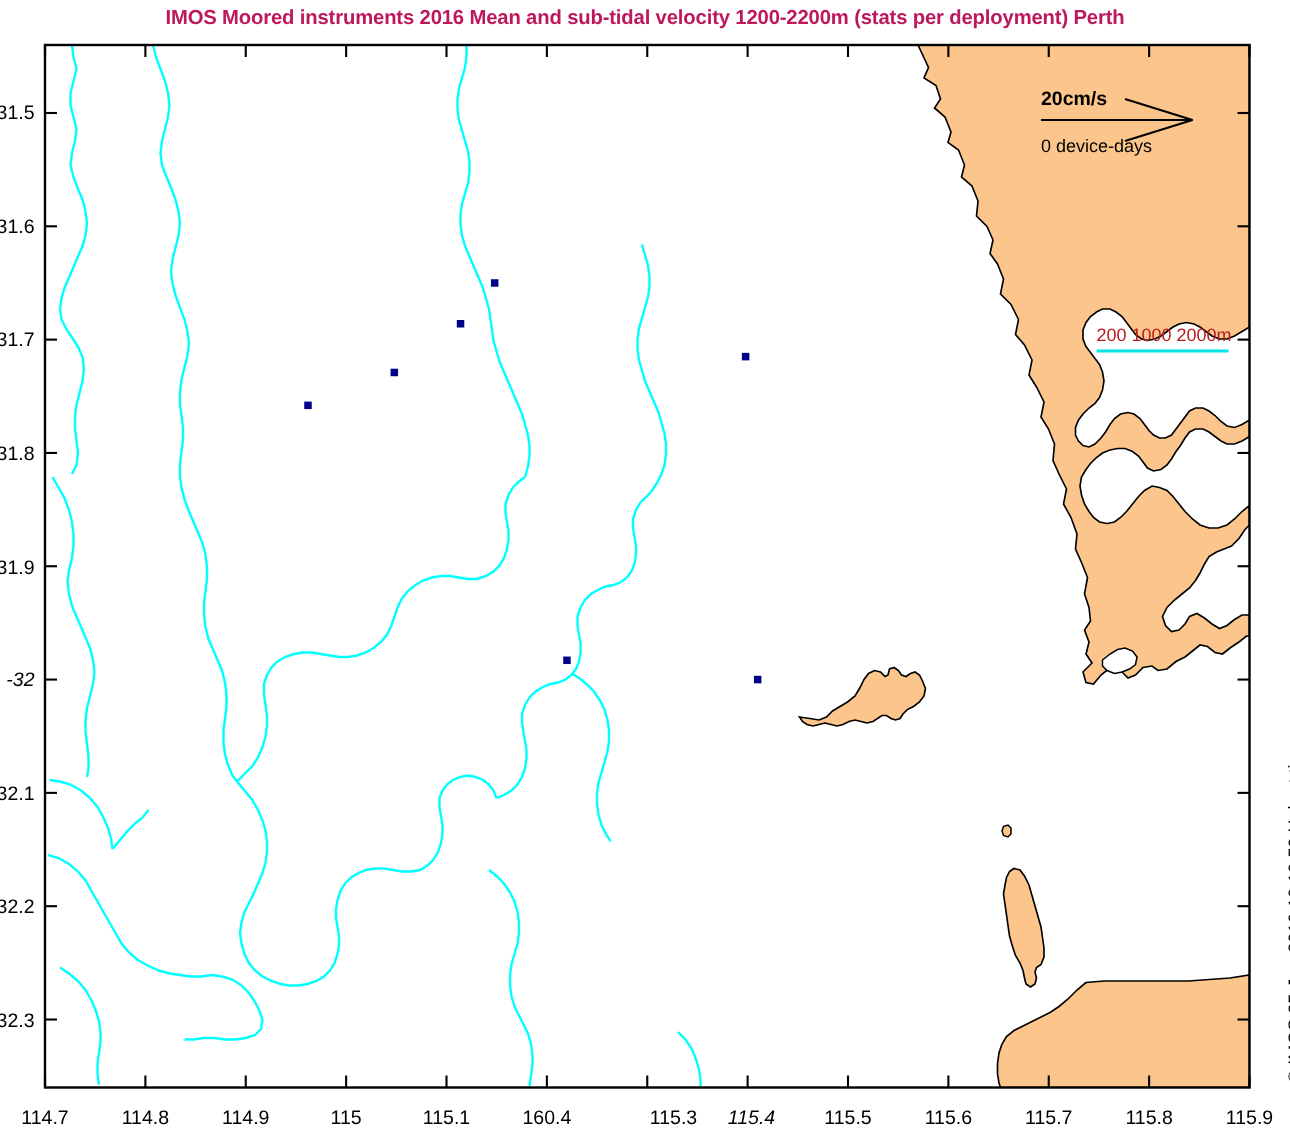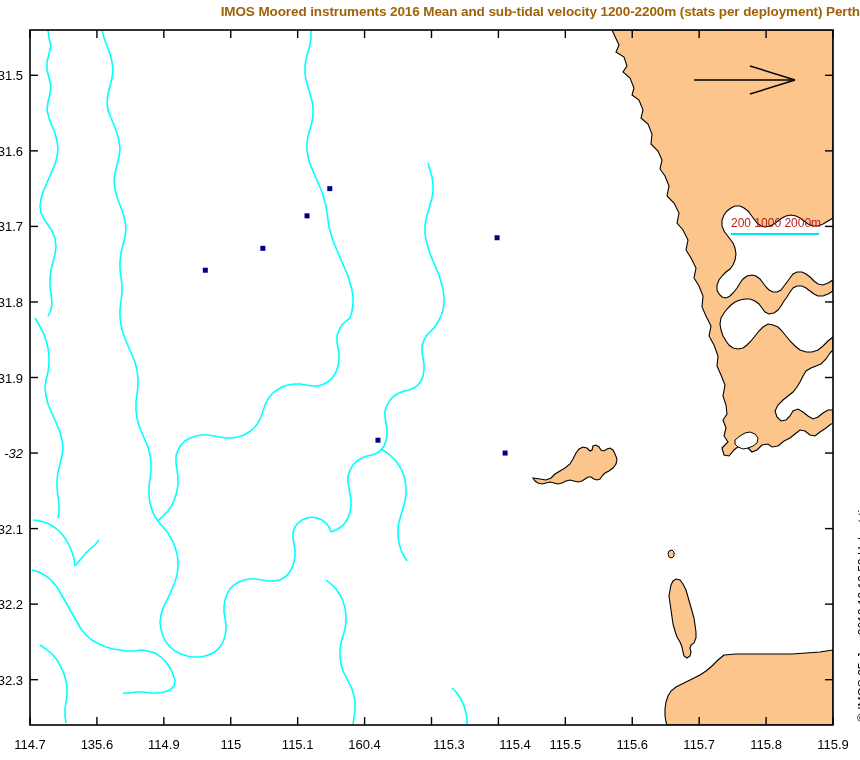--- a/index.html
+++ b/index.html
@@ -2,22 +2,22 @@
 <html><head>
 <meta charset="utf-8">
 <style>
   html,body{margin:0;padding:0;background:#ffffff;}
   body{width:860px;height:760px;position:relative;overflow:hidden;
        font-family:"Liberation Sans","DejaVu Sans",sans-serif;}
 
   #map-figure{position:absolute;left:0;top:0;width:860px;height:760px;}
 
   #figure-title{
-    position:absolute;left:0;top:4px;width:860px;text-align:right;
-    font-size:13.5px;font-weight:bold;color:#a16207;letter-spacing:-0.1px;
+    position:absolute;left:0;top:4px;width:860px;text-align:center;
+    font-size:13.5px;font-weight:bold;color:#be185d;letter-spacing:-0.1px;
   }
 
   #plot-svg{position:absolute;left:0;top:0;}
 
   
   .tick-label{position:absolute;font-size:13px;color:#000;white-space:nowrap;}
 
   #y-axis-labels{position:absolute;left:0;top:0;width:28px;height:760px;}
   #y-axis-labels .tick-label{position:absolute;right:5px;transform:translateY(-50%);}
 
@@ -337,34 +337,38 @@
       <div class="tick-label" style="top: 301.957px;">-31.8</div>
       <div class="tick-label" style="top: 377.5px;">-31.9</div>
       <div class="tick-label" style="top: 453.043px; font-style: italic;">-32</div>
       <div class="tick-label" style="top: 528.587px;">-32.1</div>
       <div class="tick-label" style="top: 604.13px;">-32.2</div>
       <div class="tick-label" style="top: 679.674px;">-32.3</div>
     </div>
 
   <div id="x-axis-labels">
       <div class="tick-label" style="left: 30px;">114.7</div>
-      <div class="tick-label" style="left: 96.9167px;">135.6</div>
+      <div class="tick-label" style="left: 96.9167px;">114.8</div>
       <div class="tick-label" style="left: 163.833px;">114.9</div>
       <div class="tick-label" style="left: 230.75px;">115</div>
       <div class="tick-label" style="left: 297.667px;">115.1</div>
       <div class="tick-label" style="left: 364.583px;">160.4</div>
       <div class="tick-label" style="left: 449px;">115.3</div>
-      <div class="tick-label" style="left: 515px;">115.4</div>
+      <div class="tick-label" style="left: 501px; font-style: italic;">115.4</div>
       <div class="tick-label" style="left: 565.333px;">115.5</div>
       <div class="tick-label" style="left: 632.25px;">115.6</div>
       <div class="tick-label" style="left: 699.167px;">115.7</div>
       <div class="tick-label" style="left: 766.083px;">115.8</div>
       <div class="tick-label" style="left: 833px;">115.9</div>
     </div>
 
+  <div id="velocity-legend">
+    <div id="velocity-scale-label">20cm/s</div>
+    <div id="device-days-label">0 device-days</div>
+  </div>
 
   <div id="contour-legend">
     <div id="contour-legend-label">200 1000 2000m</div>
     <div id="contour-legend-line"></div>
   </div>
 
   <div id="credit-text">
     <span>© IMOS 25-Jan-2019 19:19:59 Hobart time</span>
   </div>
 

